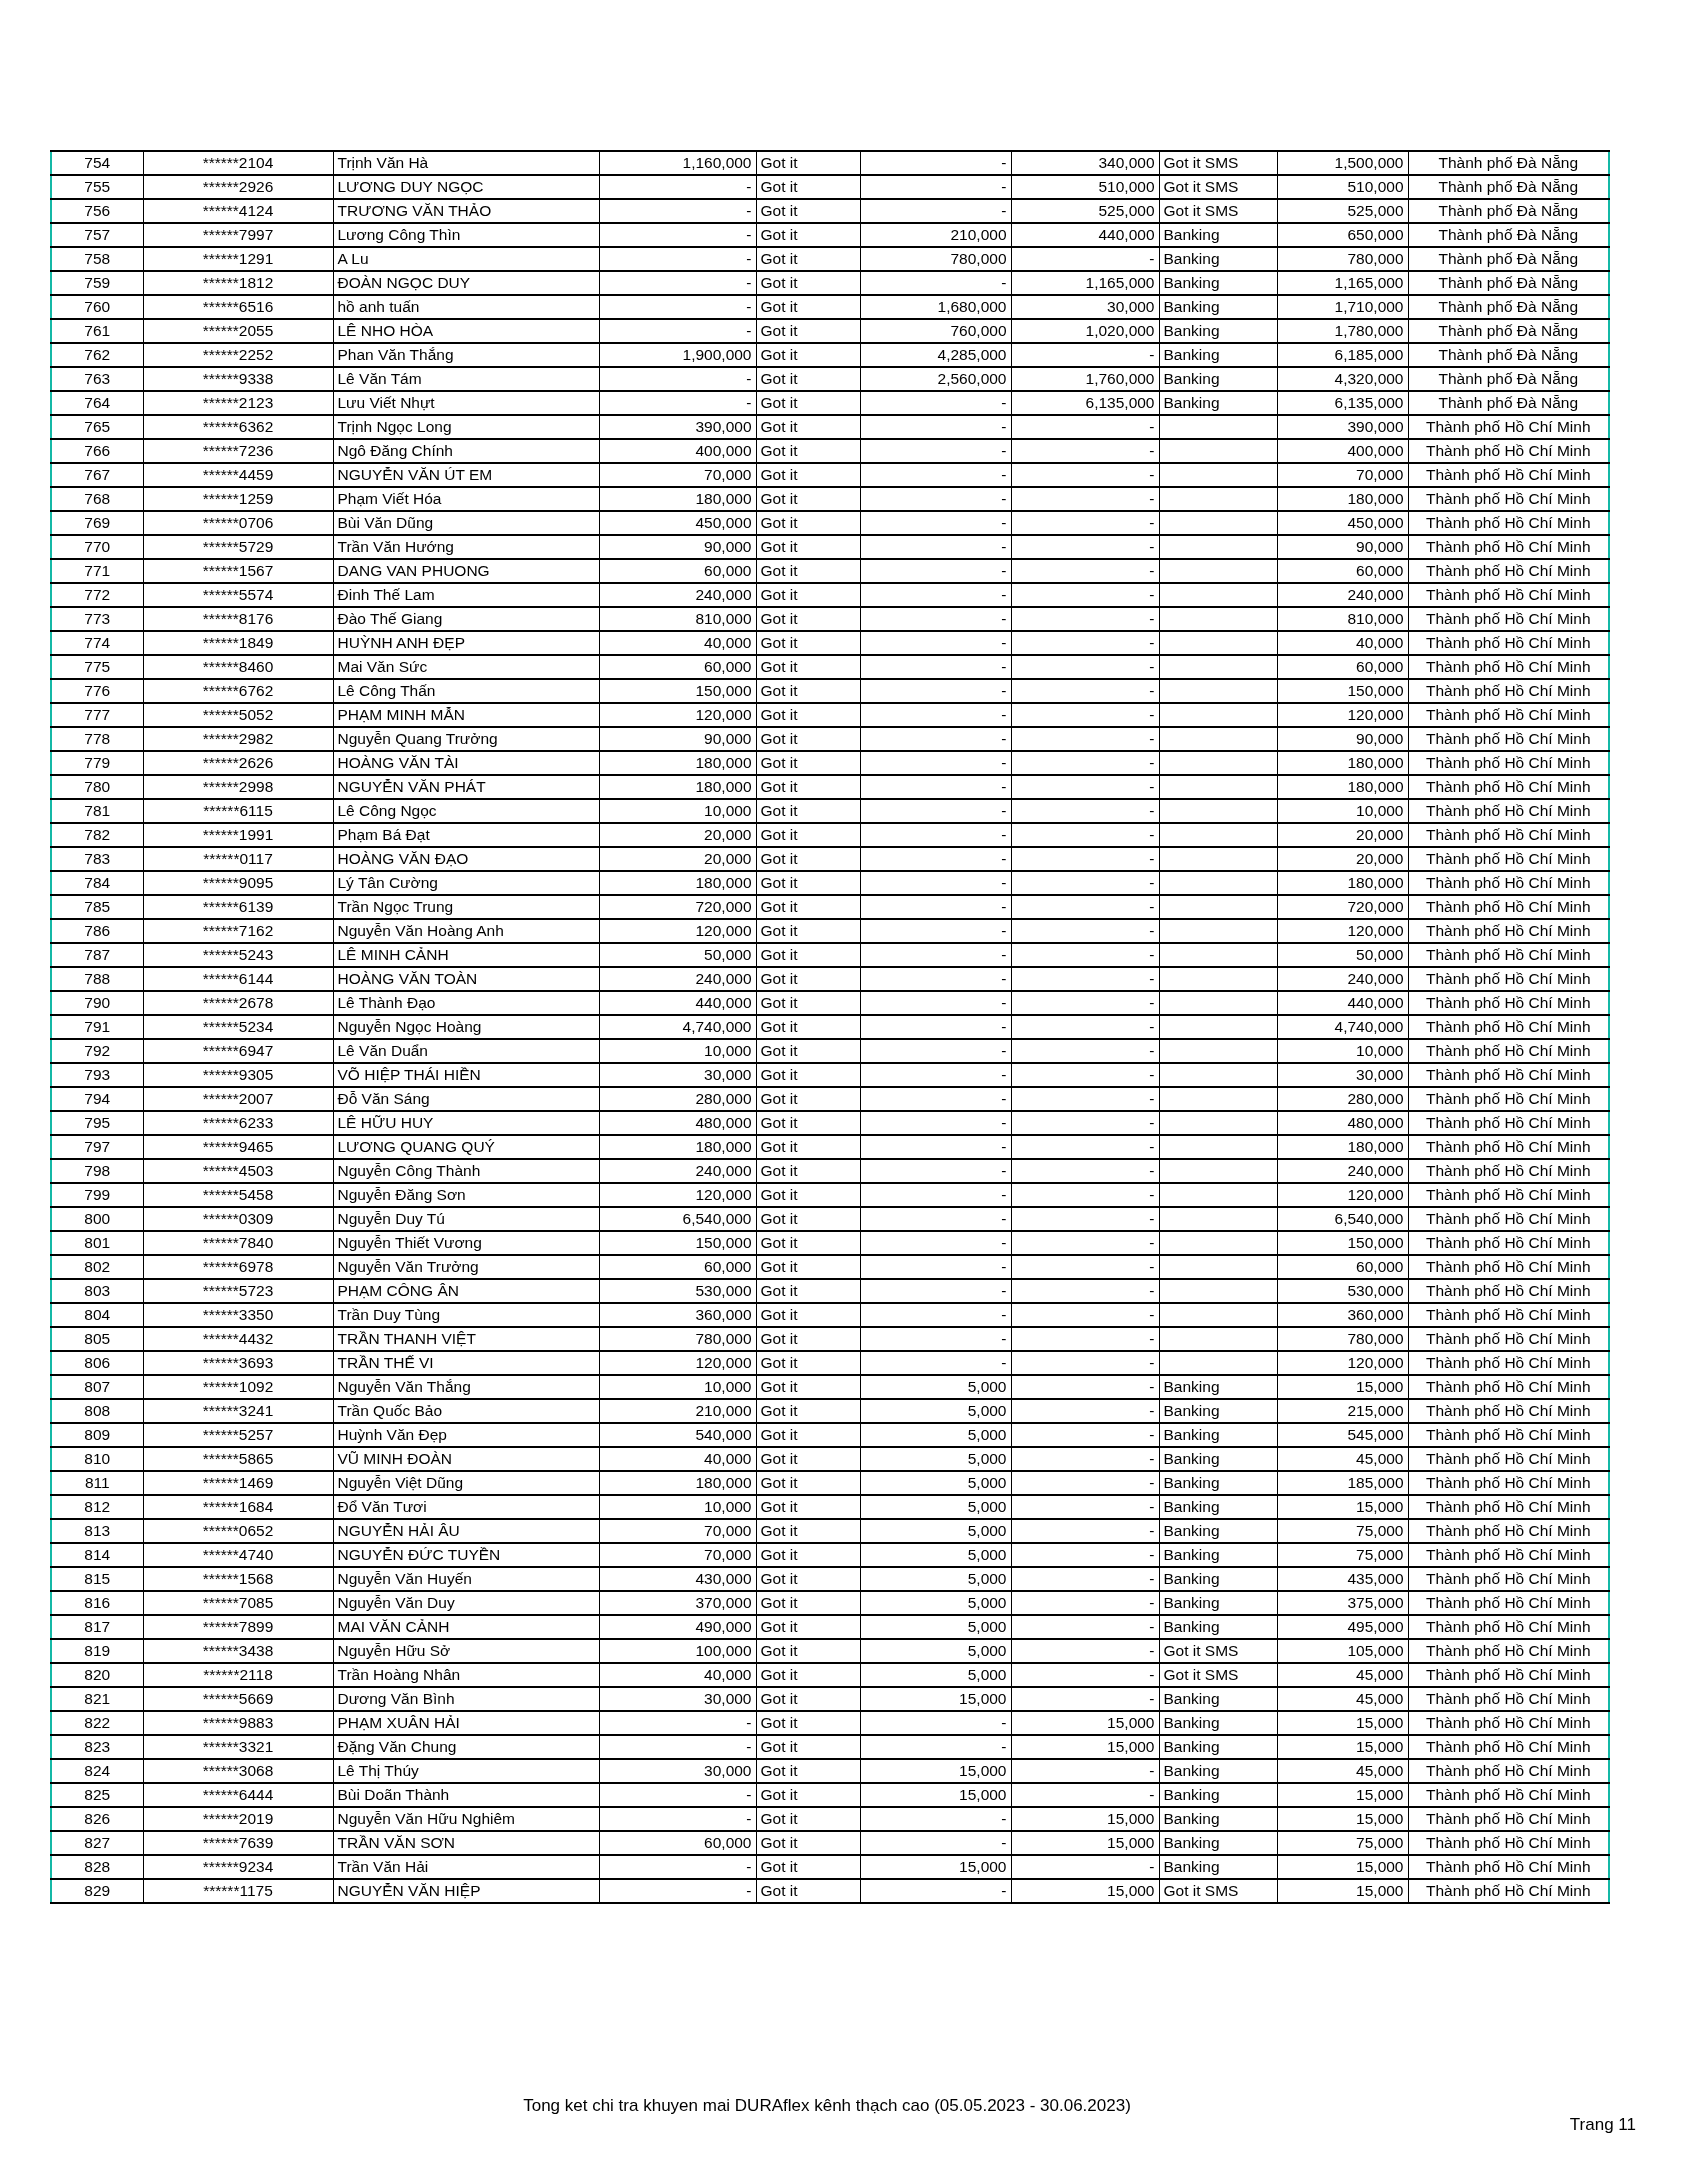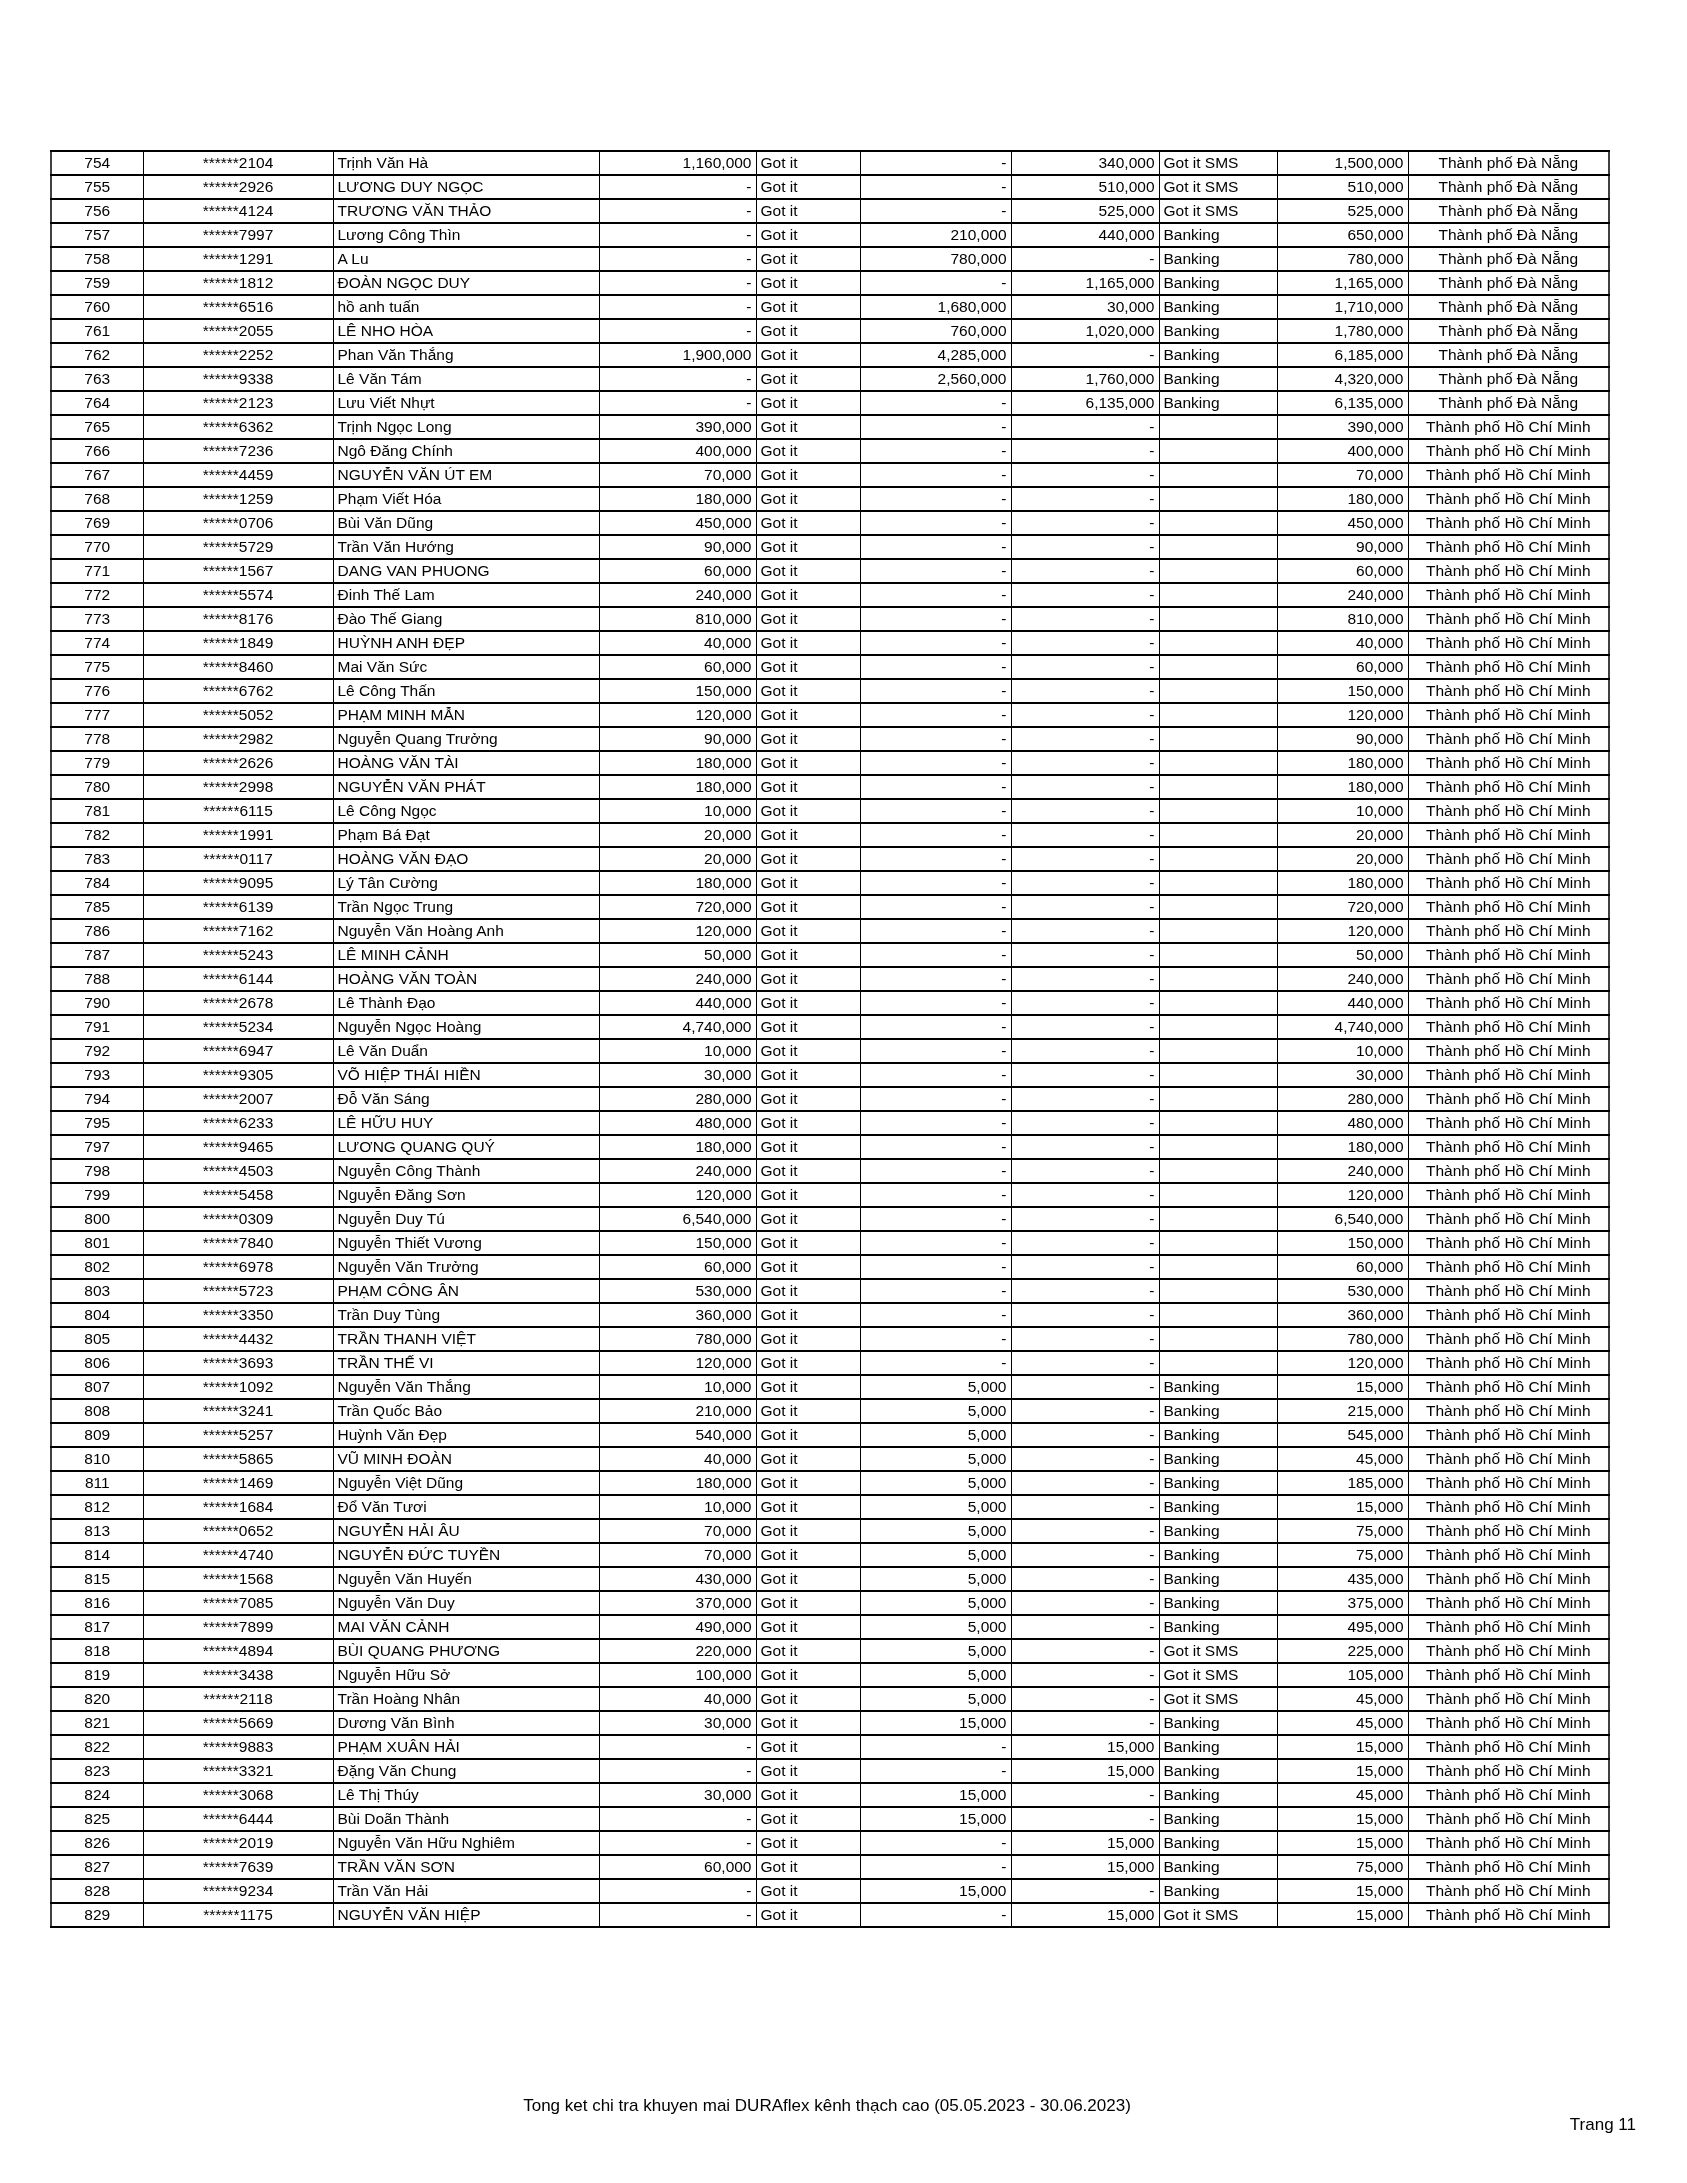--- a/index.html
+++ b/index.html
@@ -24,21 +24,21 @@
     border-top:2px solid #000;
     border-bottom:2px solid #000;
     height:22px;
     font-size:15.5px;
     line-height:1;
     padding:0 4px;
     overflow:hidden;
     white-space:nowrap;
     vertical-align:middle;
   }
-  table.doc-table{border:2px solid #404040;}
+  table.doc-table{border:2px solid #14b8a6;}
   td.c-center{text-align:center;}
   td.c-left{text-align:left;padding-left:8px;}
   td.c-right{text-align:right;padding-right:9.3px;}
   td.dash{padding-right:40px;}
   .footer-summary{
     position:absolute;
     left:0;top:2096px;width:1654px;
     text-align:center;
     font-size:17px;
   }
@@ -806,32 +806,20 @@
           <td class="c-left">MAI VĂN CẢNH</td>
           <td class="c-right">490,000</td>
           <td class="c-left">Got it</td>
           <td class="c-right">5,000</td>
           <td class="c-right dash">-</td>
           <td class="c-left">Banking</td>
           <td class="c-right">495,000</td>
           <td class="c-center">Thành phố Hồ Chí Minh</td>
         </tr>
         <tr>
-          <td class="c-center">818</td>
-          <td class="c-center">******4894</td>
-          <td class="c-left">BÙI QUANG PHƯƠNG</td>
-          <td class="c-right">220,000</td>
-          <td class="c-left">Got it</td>
-          <td class="c-right">5,000</td>
-          <td class="c-right dash">-</td>
-          <td class="c-left">Got it SMS</td>
-          <td class="c-right">225,000</td>
-          <td class="c-center">Thành phố Hồ Chí Minh</td>
-        </tr>
-        <tr>
           <td class="c-center">819</td>
           <td class="c-center">******3438</td>
           <td class="c-left">Nguyễn Hữu Sở</td>
           <td class="c-right">100,000</td>
           <td class="c-left">Got it</td>
           <td class="c-right">5,000</td>
           <td class="c-right dash">-</td>
           <td class="c-left">Got it SMS</td>
           <td class="c-right">105,000</td>
           <td class="c-center">Thành phố Hồ Chí Minh</td>

